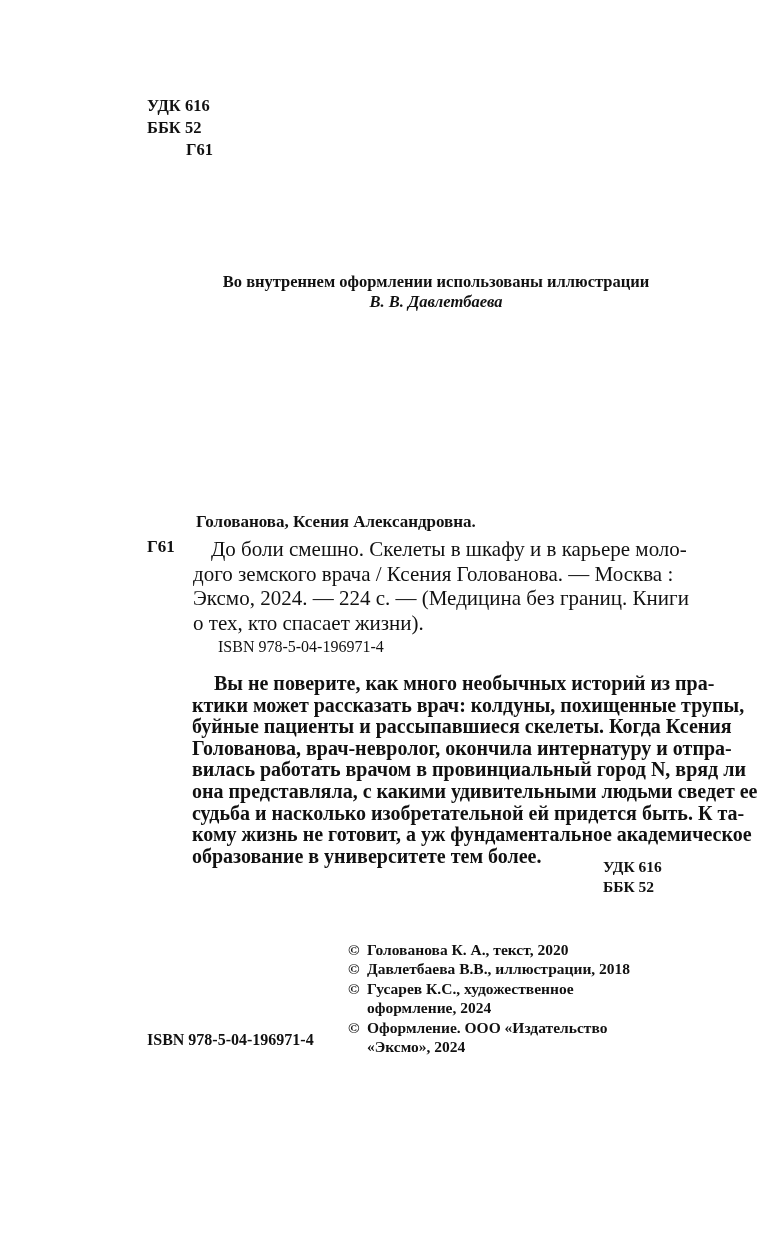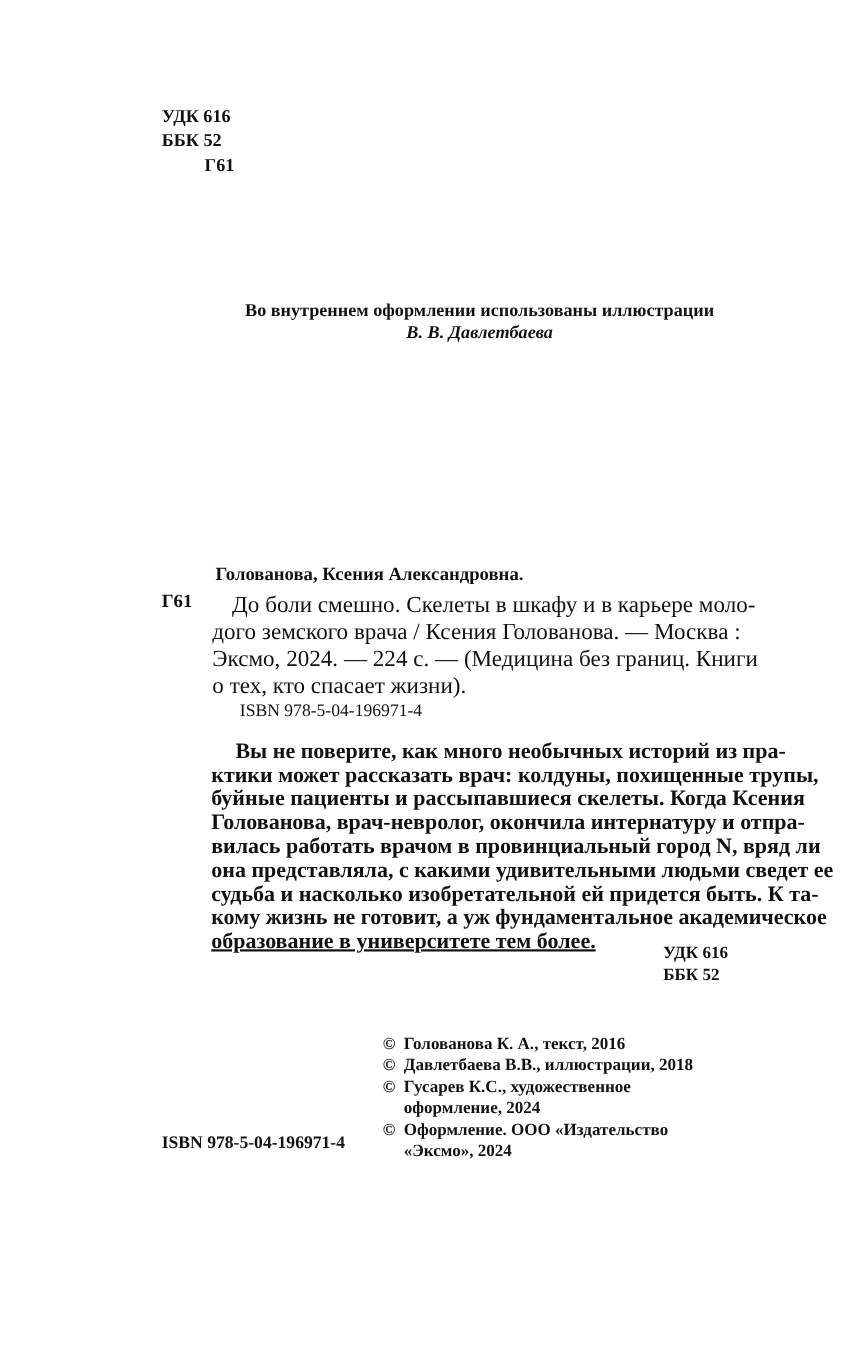--- a/index.html
+++ b/index.html
@@ -22,21 +22,21 @@
   #desc      { left: 193px; top: 537px; width: 478px; white-space: normal; font-size: 21px; line-height: 24.5px; }
   #desc .line { display: block; text-align: justify; text-align-last: justify; white-space: nowrap; }
   #desc .line.first { text-indent: 18px; }
   #desc .line.last { text-align-last: left; }
 
   #isbn-mid  { left: 218px; top: 638px; font-size: 16px; }
 
   #annot     { left: 192px; top: 673px; width: 478px; white-space: normal; font-weight: bold; font-size: 20px; line-height: 21.6px; }
   #annot .line { display: block; text-align: justify; text-align-last: justify; white-space: nowrap; }
   #annot .line.first { text-indent: 22px; }
-  #annot .line.last { text-align-last: left; text-decoration: underline; }
+  #annot .line.last { text-align-last: left; }
 
   #udk-bot   { left: 603px; top: 858px; }
   #bbk-bot   { left: 603px; top: 878px; }
 
   #copy      { left: 348px; top: 940px; font-weight: bold; font-size: 15.5px; line-height: 19.4px; }
   #copy .item { display: block; position: relative; padding-left: 19px; }
   #copy .item .sym { position: absolute; left: 0; }
   #copy .item .cont { display: block; }
 
   #isbn-bot  { left: 147px; top: 1031px; font-weight: bold; font-size: 16px; }
@@ -75,21 +75,21 @@
   <span class="line">кому жизнь не готовит, а уж фундаментальное академическое</span>
   <span class="line last">образование в университете тем более.</span>
 </div>
 
 <div class="abs b" id="udk-bot" style="font-size:15.5px">УДК 616</div>
 <div class="abs b" id="bbk-bot" style="font-size:15.5px">ББК 52</div>
 
 <div class="abs" id="copy">
   <span class="item">
     <span class="sym">©</span>
-    <span class="cont">Голованова К. А., текст, 2016</span>
+    <span class="cont">Голованова К. А., текст, 2020</span>
   </span>
   <span class="item">
     <span class="sym">©</span>
     <span class="cont">Давлетбаева В.В., иллюстрации, 2018</span>
   </span>
   <span class="item">
     <span class="sym">©</span>
     <span class="cont">Гусарев К.С., художественное</span>
     <span class="cont">оформление, 2024</span>
   </span>

